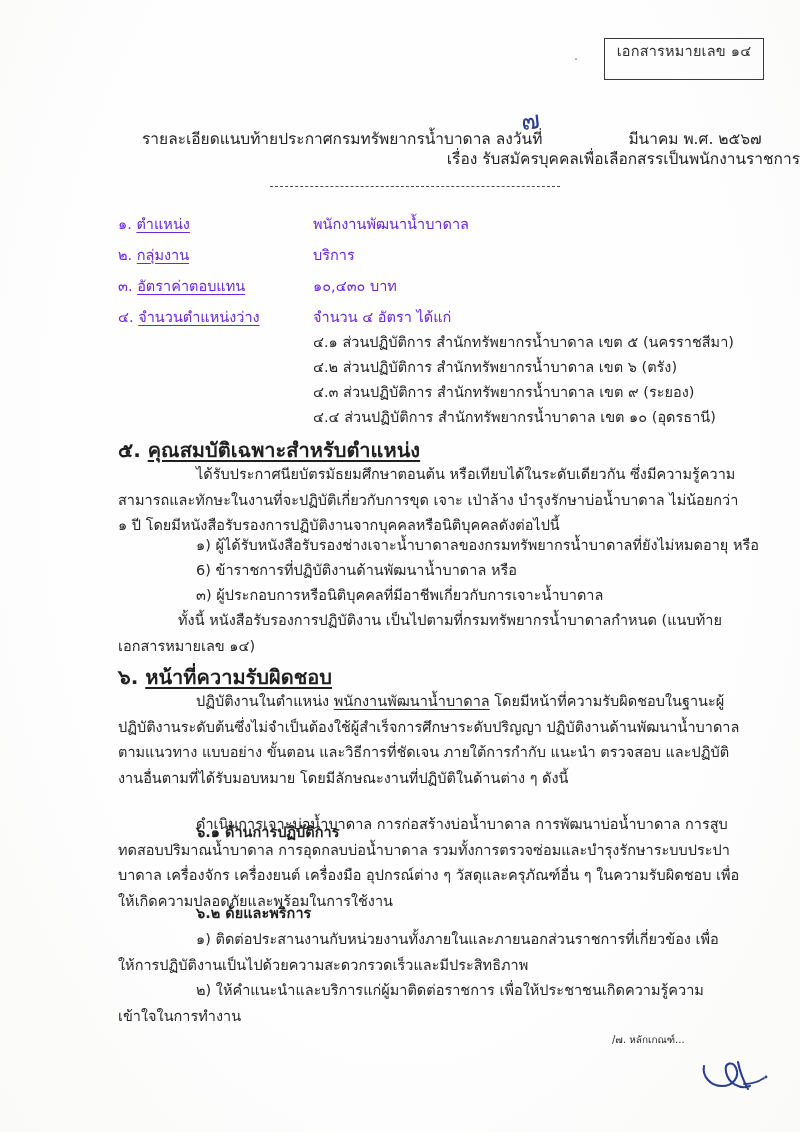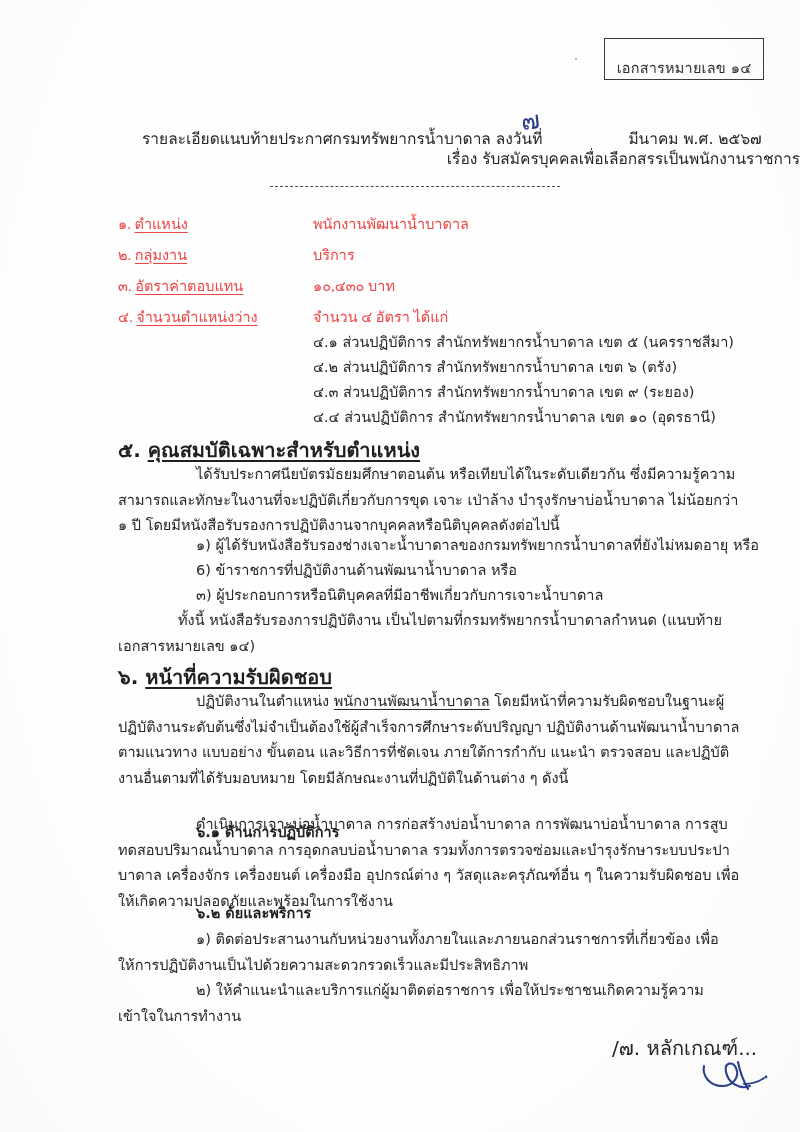--- a/index.html
+++ b/index.html
@@ -33,21 +33,21 @@
 
   
   .stamp-box {
     position: absolute;
     left: 604px;
     top: 38px;
     width: 158px;
     height: 40px;
     border: 1.6px solid #3a3a3a;
     display: flex;
-    align-items: flex-end;
+    align-items: flex-start;
     justify-content: center;
     font-size: 14.5px;
     letter-spacing: 0.2px;
     color: #303030;
   }
   .stamp-dot {
     position: absolute;
     left: 575px;
     top: 58px;
     width: 2px;
@@ -94,23 +94,22 @@
     width: 290px;
     border-top: 1.4px dashed #4a4a4a;
   }
 
   
   .field-row {
     position: absolute;
     left: 118px;
     width: 640px;
     font-size: 14.5px;
-    color: #ef4444;
+    color: #6d28d9;
     display: flex;
-    font-family: Liberation Serif, serif;
   }
   .field-label {
     width: 195px;
     flex: none;
   }
   .field-label u {
     text-decoration: underline;
     text-underline-offset: 3px;
   }
   .field-value {
@@ -173,21 +172,21 @@
   .underline-title {
     text-decoration: underline;
     text-underline-offset: 3px;
   }
 
   
   .footer-note {
     position: absolute;
     left: 612px;
     top: 1032px;
-    font-size: 20px;
+    font-size: 10px;
     color: #262626;
   }
   .signature {
     position: absolute;
     left: 700px;
     top: 1056px;
     width: 70px;
     height: 46px;
     pointer-events: none;
   }

